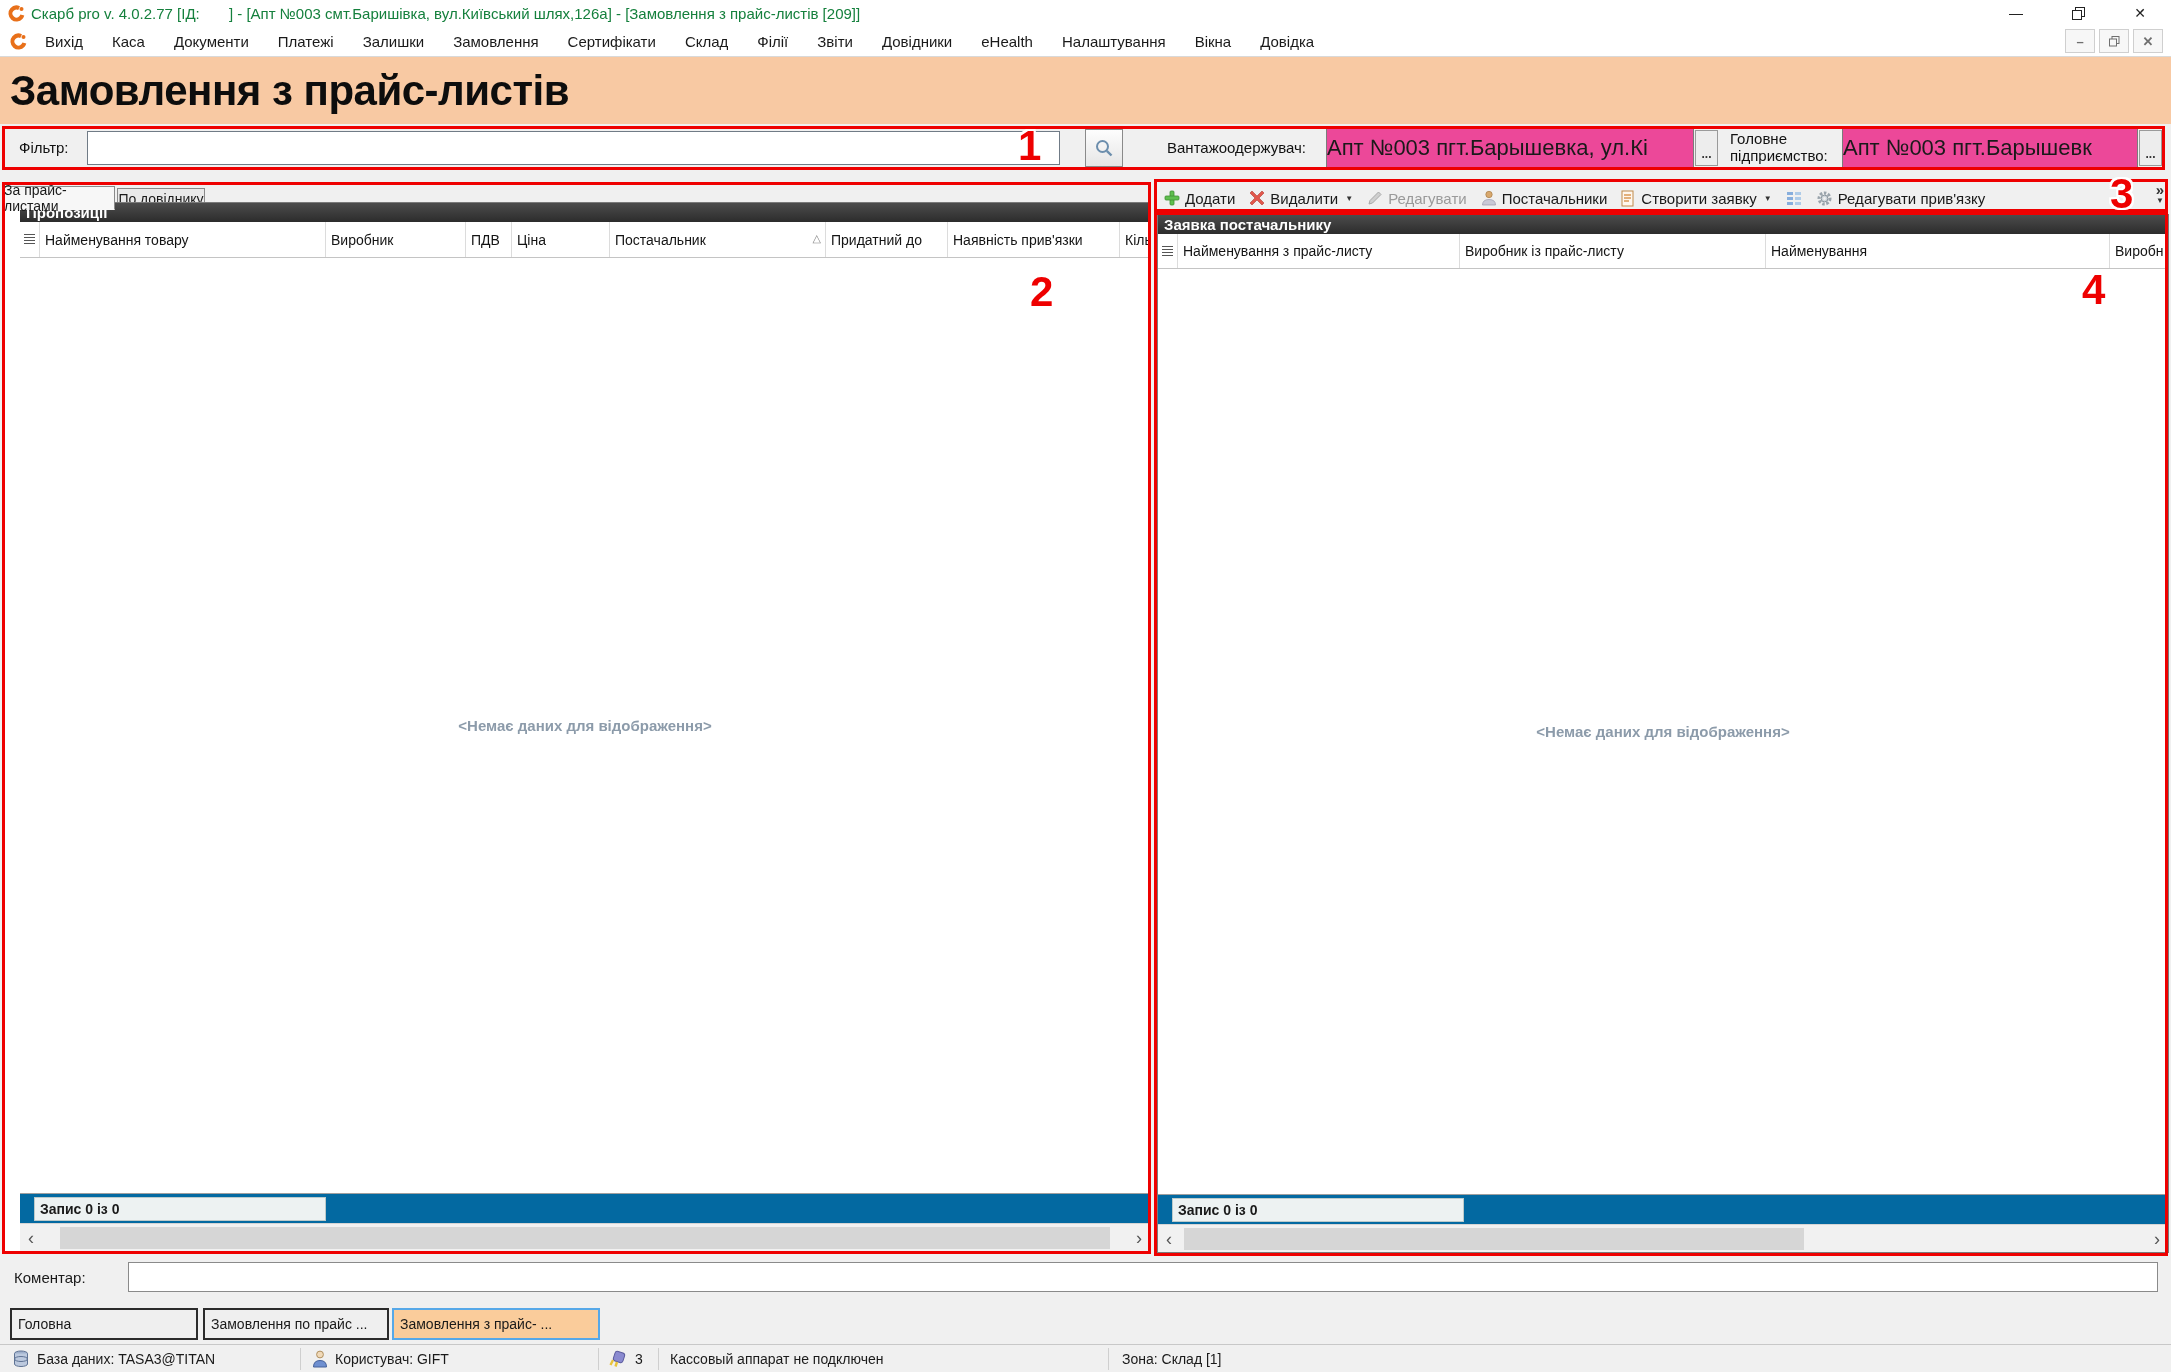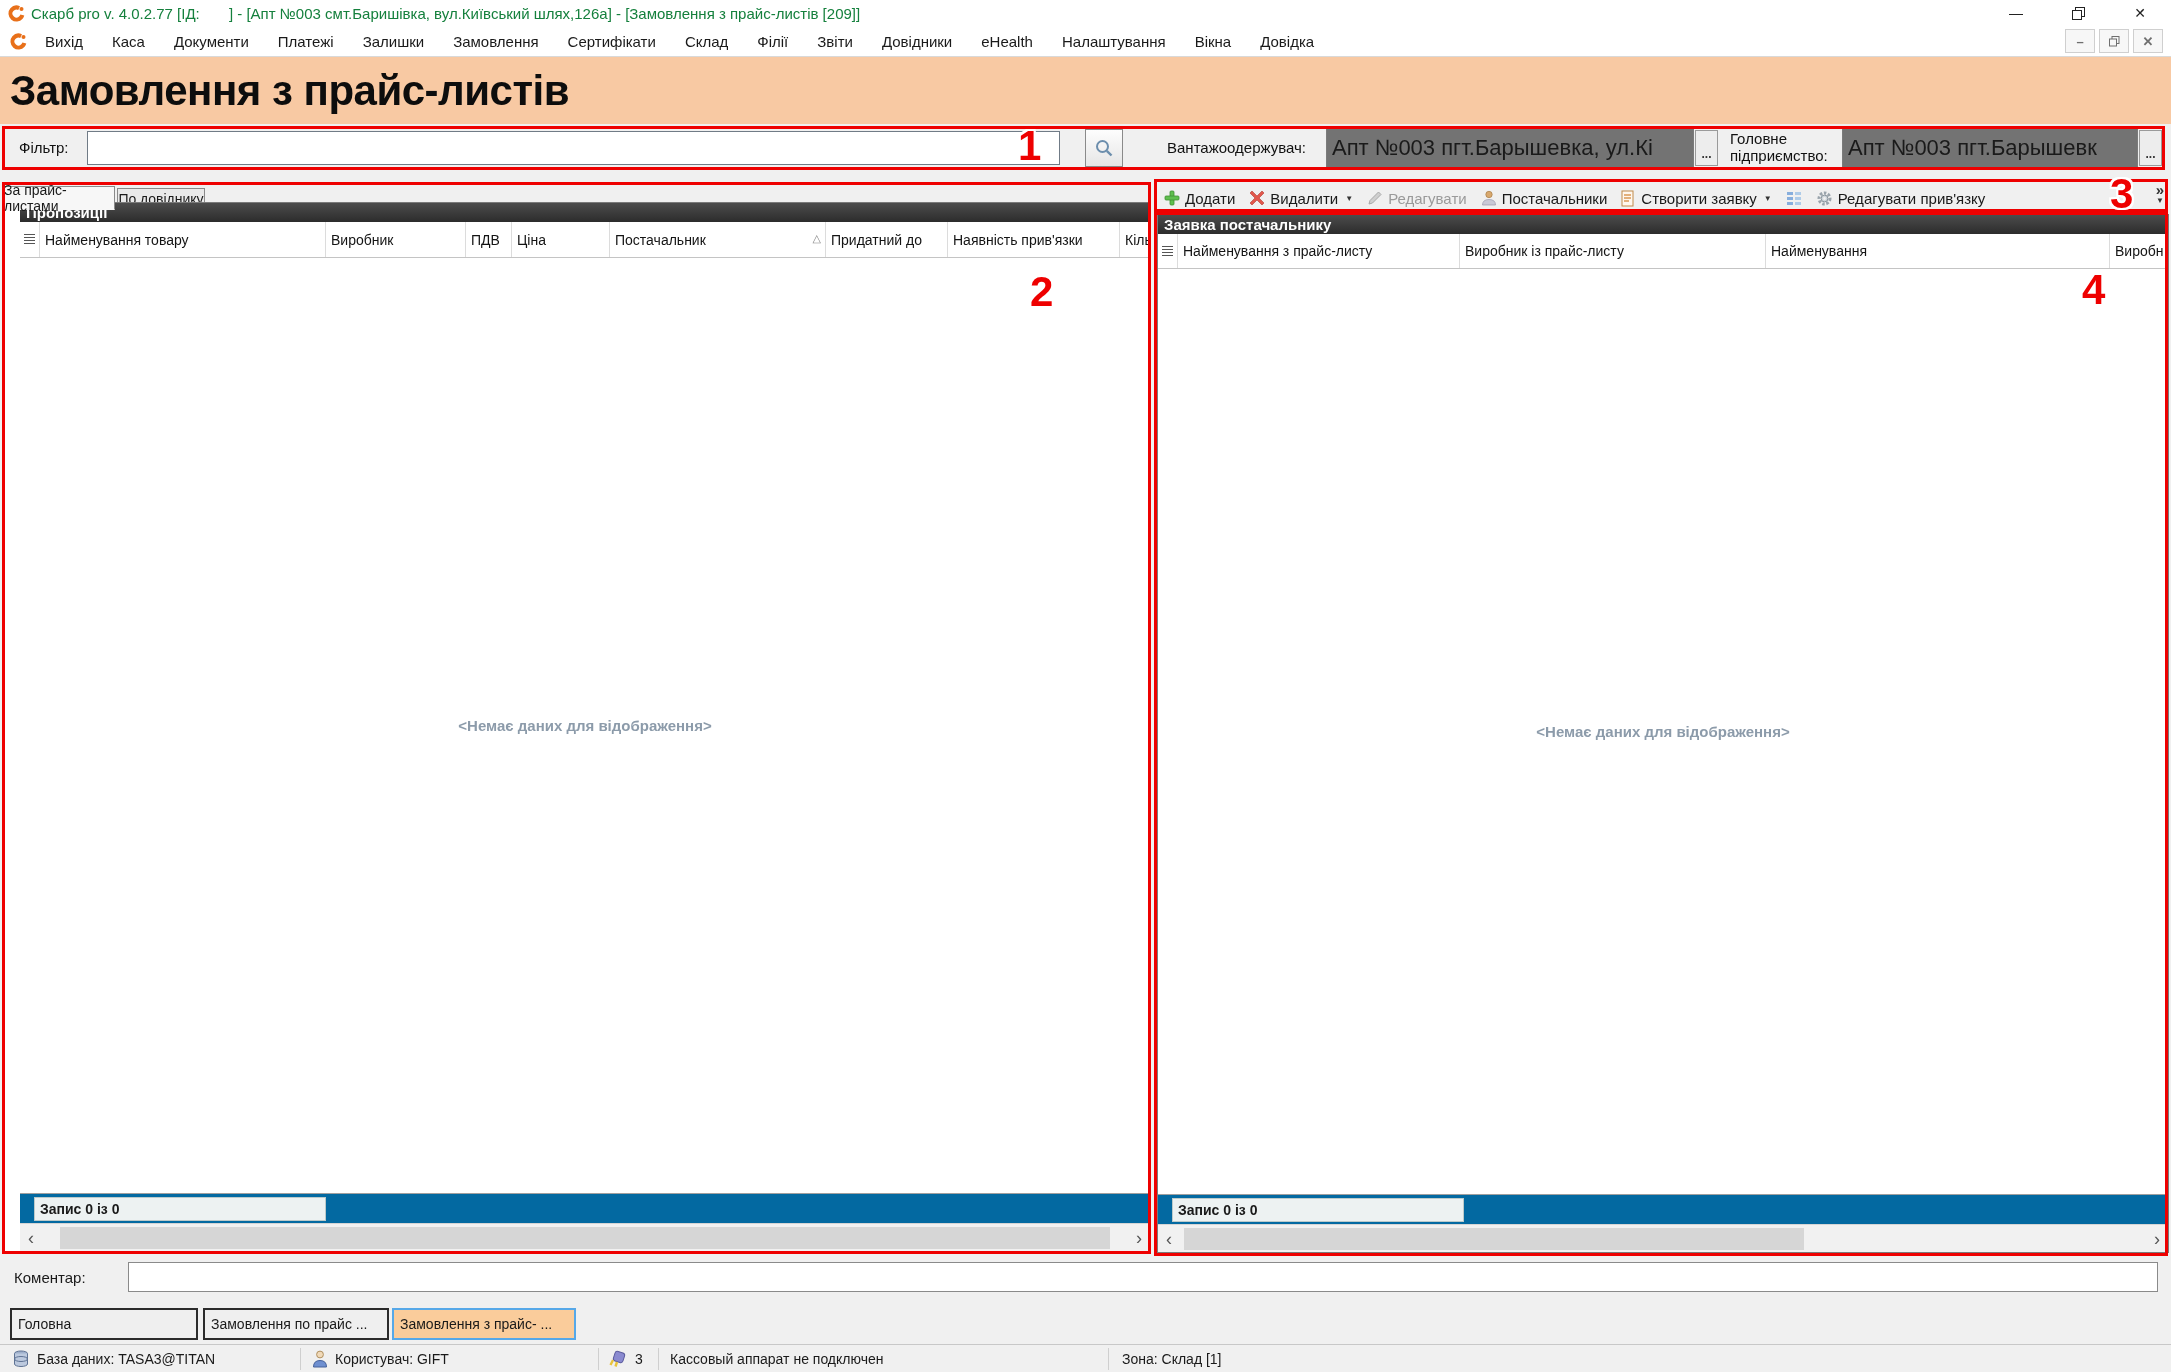--- a/index.html
+++ b/index.html
@@ -25,21 +25,21 @@
   
   .page-header { position:absolute; left:0; top:57px; width:2171px; height:67px; background:#F8C9A3; display:flex; align-items:center; }
   .page-title { font-size:42px; font-weight:700; margin-left:10px; letter-spacing:-0.5px; color:#0d0d0d; }
   
   .filter-row { position:absolute; left:0; top:124px; width:2171px; height:48px; background:#F0F0F0; }
   .flabel { position:absolute; font-size:15px; color:#111; }
   .filter-label { left:19px; top:15px; }
   .filter-input { position:absolute; left:87px; top:7px; width:973px; height:34px; background:#fff; border:1px solid #707b86; padding-left:5px; font-size:15px; font-family:"Liberation Sans",sans-serif; }
   .search-btn { position:absolute; left:1085px; top:5px; width:38px; height:38px; background:linear-gradient(180deg,#fdfdfd,#e6e6e6); border:1px solid #8a8a8a; display:flex; align-items:center; justify-content:center; }
   .consignee-label { left:1167px; top:15px; }
-  .big-input { position:absolute; top:4px; height:40px; background:#737373; border:1px solid #7b7b7b; font-size:22px; padding-left:5px; display:flex; align-items:center; white-space:nowrap; overflow:hidden; }
+  .big-input { position:absolute; top:4px; height:40px; background:#ec4899; border:1px solid #7b7b7b; font-size:22px; display:flex; align-items:center; white-space:nowrap; overflow:hidden; }
   .consignee-input { left:1326px; width:368px; }
   .mainent-label { left:1730px; top:6px; width:104px; line-height:17px; font-size:15px; }
   .mainent-input { left:1842px; width:296px; }
   .more-btn { position:absolute; top:6px; width:23px; height:36px; background:#ededed; border:1px solid #9a9a9a; font-size:12px; font-weight:bold; display:flex; align-items:flex-end; justify-content:center; padding-bottom:4px; color:#333; }
   .more1 { left:1695px; }
   .more2 { left:2139px; }
   
   .left-panel  { position:absolute; left:3px;    top:186px; width:1148px; height:1066px; }
   .right-panel { position:absolute; left:1157px; top:184px; width:1012px; height:1069px; }
   .tabs-row { position:absolute; left:0; top:0; width:100%; height:24px; border-bottom:1px solid #9a9a9a; }
@@ -71,21 +71,21 @@
   .overflow-btn { position:absolute; right:0; top:0; width:18px; height:28px; display:flex; flex-direction:column; align-items:center; line-height:11px; font-weight:700; color:#333; }
   .overflow-btn .dd { font-size:8px; }
   
   .comment-row { position:absolute; left:0; top:1256px; width:1743px; height:44px; }
   .comment-label { position:absolute; left:14px; top:13px; font-size:15px; }
   .comment-input { position:absolute; left:128px; top:6px; width:2030px; height:30px; background:#fff; border:1px solid #8a8a8a; font-size:15px; padding-left:5px; font-family:"Liberation Sans",sans-serif; }
   .task-tabs { position:absolute; left:0; top:1308px; width:2171px; height:34px; }
   .ttab { position:absolute; top:0; height:32px; display:flex; align-items:center; padding-left:6px; font-size:14px; background:#efefef; border:2px solid #2b2b2b; white-space:nowrap; overflow:hidden; }
   .ttab1 { left:10px;  width:188px; }
   .ttab2 { left:203px; width:186px; }
-  .ttab.active { left:392px; width:184px; background:#FACC9B; border:2px solid #56A8E8; }
+  .ttab.active { left:392px; width:208px; background:#FACC9B; border:2px solid #56A8E8; }
   .statusbar { position:absolute; left:0; top:1344px; width:2171px; height:28px; background:#F0F0F0; border-top:1px solid #c8c8c8; display:flex; align-items:center; font-size:14px; }
   .status-item { display:flex; align-items:center; gap:7px; position:absolute; top:0; height:28px; }
   .ssep { position:absolute; top:3px; width:1px; height:22px; background:#cfcfcf; }
   
   .anno-box { position:absolute; border:3px solid #EE0000; pointer-events:none; z-index:50; }
   .anno-num { position:absolute; color:#EE0000; font-size:42px; font-weight:700; z-index:51; pointer-events:none;
     text-shadow:-2px -2px 0 #fff, 2px -2px 0 #fff, -2px 2px 0 #fff, 2px 2px 0 #fff, 0 2px 0 #fff, 0 -2px 0 #fff, 2px 0 0 #fff, -2px 0 0 #fff; }
   svg { display:block; }
 </style>
 </head>

